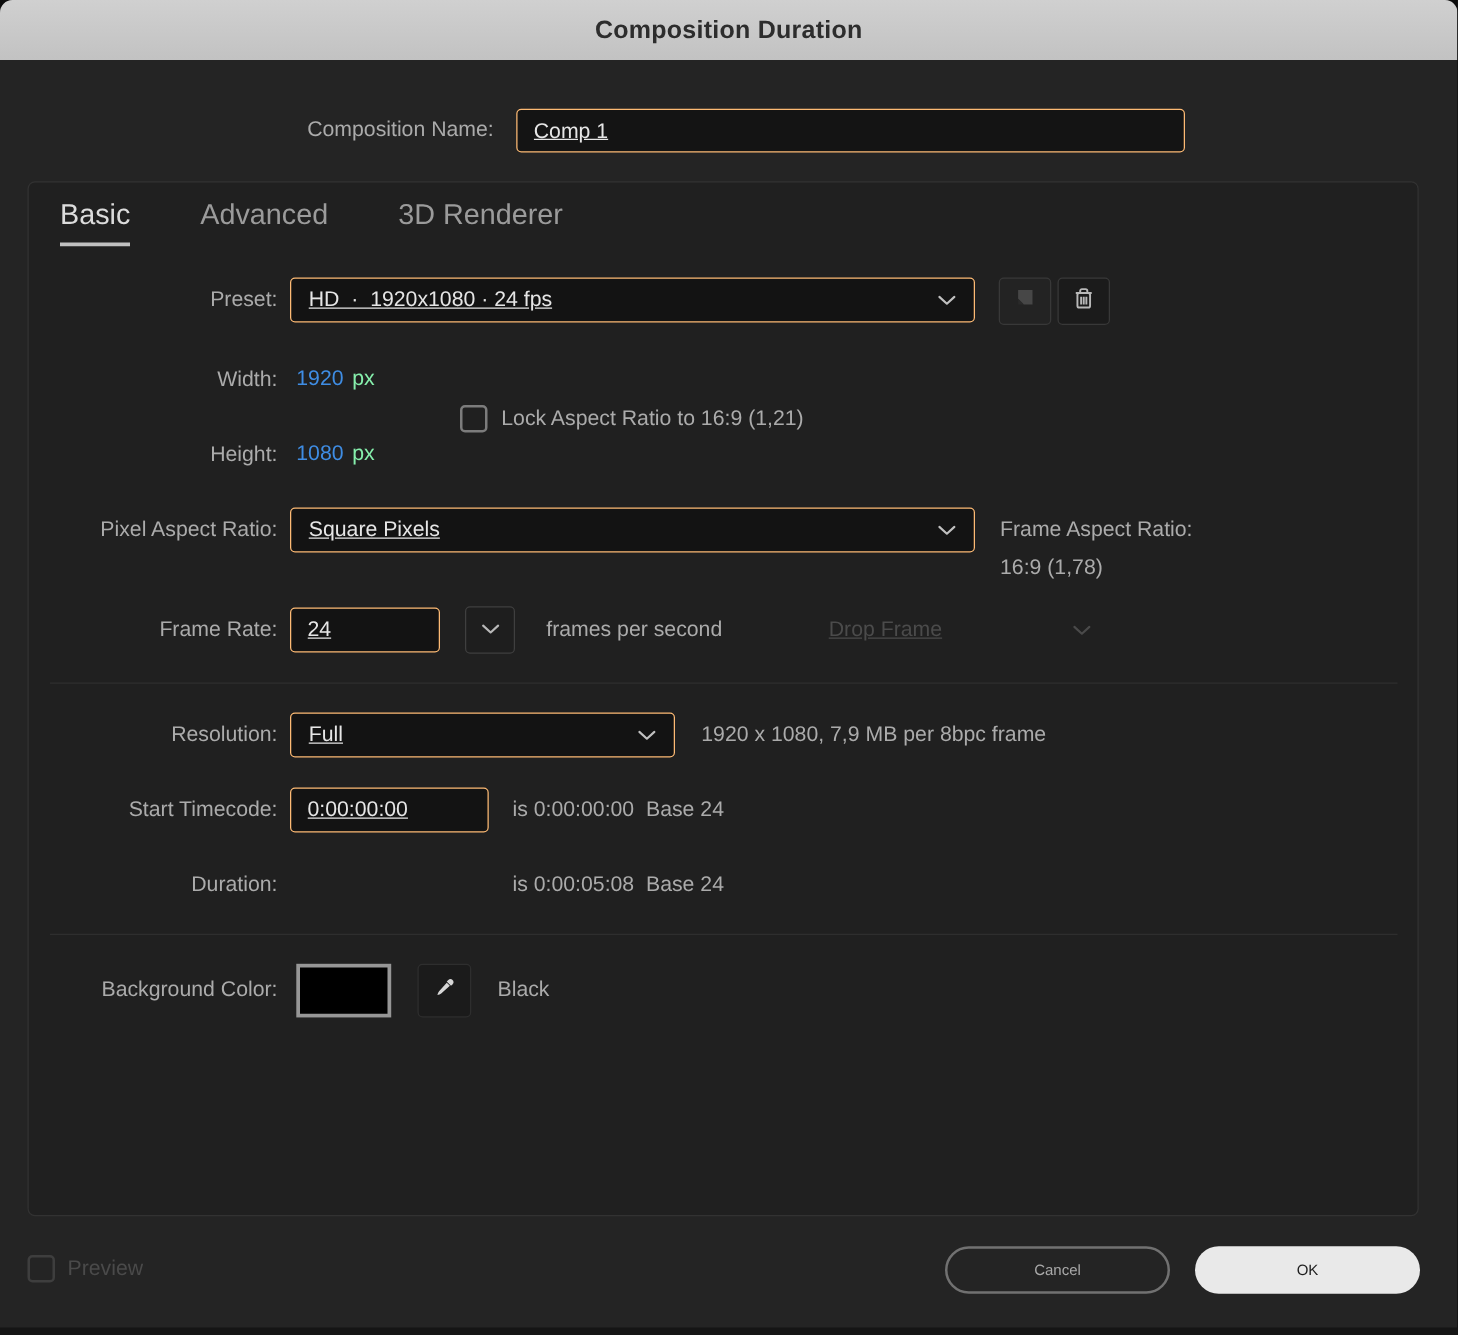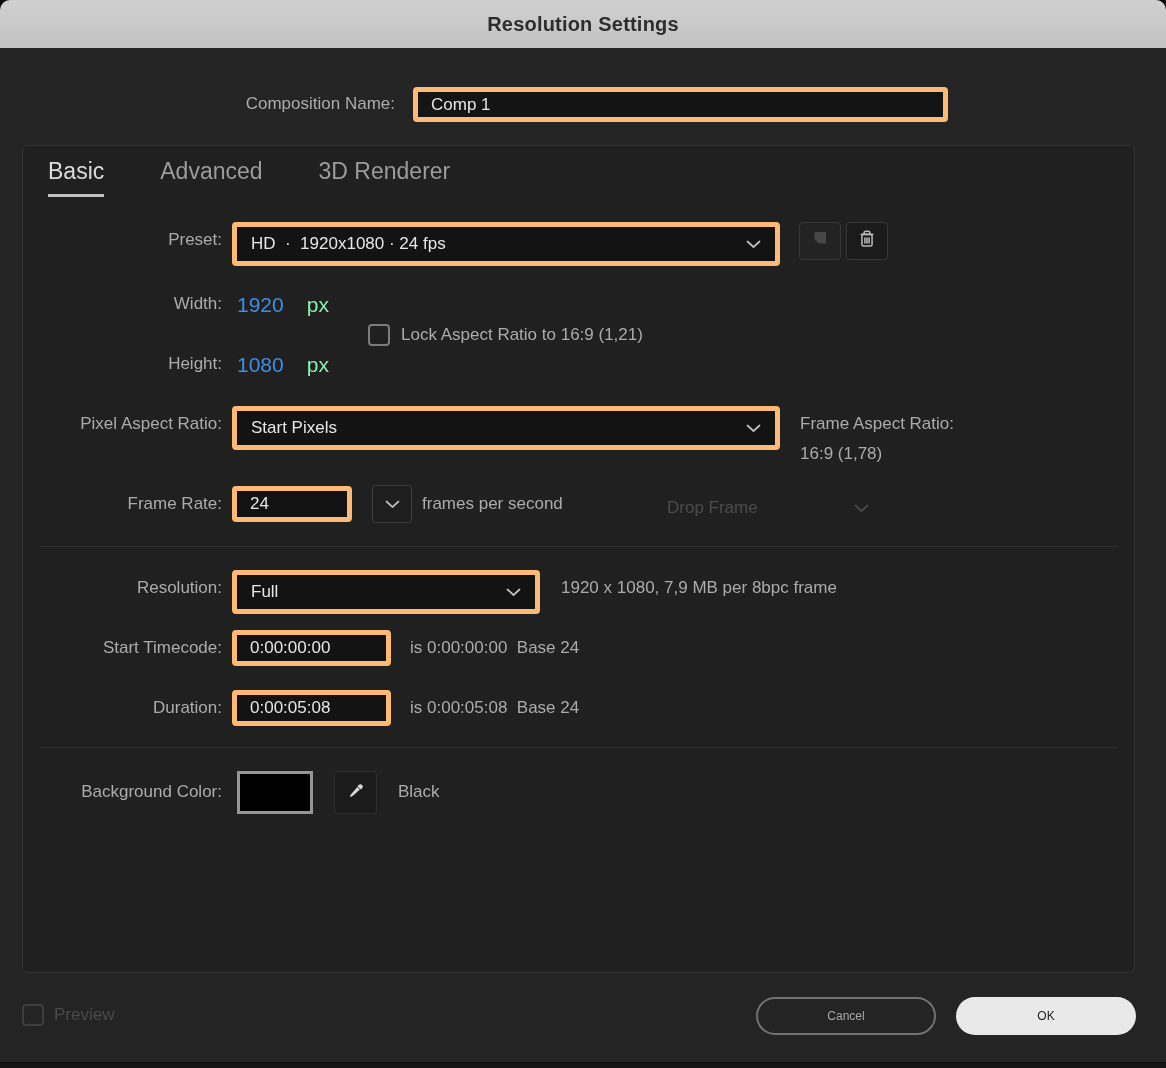--- a/index.html
+++ b/index.html
@@ -26,23 +26,24 @@
     background: #202020; border: 1px solid #323232; border-radius: 6px;
   }
 
   .lbl, .row-lbl, .info, .static {
     position: absolute; color: #ababab; font-size: 17px; line-height: 22px;
     white-space: pre;
   }
   .row-lbl { left: 22px; width: 200px; text-align: right; }
 
   .field, .dropdown {
-    position: absolute; background: #131313; border: 5px solid #fdba74;
+    position: absolute; background: #131313; border: 1px solid #fdba74;
     border-radius: 4px; color: #e6e6e6; font-size: 17px;
     font-family: "Liberation Sans", sans-serif;
+    text-decoration: underline;
   }
   input.field { padding: 0 13px; outline: none; }
 
   .dropdown {
     display: flex; align-items: center; justify-content: space-between;
     padding: 17px 14px; cursor: default;
   }
   .dropdown .val { white-space: pre; }
   .dropdown.disabled { background: transparent; border-color: transparent; color: #4b4b4b; }
 
@@ -58,21 +59,21 @@
     display: flex; align-items: center; justify-content: center;
   }
   .icon-btn.dim { background: #232323; }
 
   .checkbox {
     position: absolute; width: 22px; height: 22px;
     border: 2px solid #7c7c7c; border-radius: 4px; background: transparent;
   }
   .checkbox.disabled { border-color: #3e3e3e; }
 
-  .value-row { position: absolute; display: flex; gap: 23px; font-size: 21px; }
+  .value-row { position: absolute; display: flex; gap: 7px; font-size: 17px; }
   .blue { color: #3f8de4; cursor: default; }
   .unit { color: #86efac; }
 
   .divider { position: absolute; left: 40px; width: 1078px; height: 1px; background: #2e2e2e; }
 
   .swatch {
     position: absolute; left: 237px; top: 771px; width: 76px; height: 43px;
     background: #000; border: 3px solid #969696;
   }
 
@@ -89,21 +90,21 @@
   .frame-ar { position: absolute; left: 800px; top: 409px; color: #ababab; font-size: 17px; line-height: 30px; }
 
   .bottom-edge { position: absolute; left: 0; bottom: 0; width: 100%; height: 6px; background: #151515; }
 </style>
 </head>
 <body>
 
 <div class="window">
 
   <div class="titlebar">
-    <div class="title">Resolution Settings</div>
+    <div class="title">Composition Duration</div>
   </div>
 
   <div class="lbl" style="left:0; width:395px; top:93px; text-align:right;">Composition Name:</div>
   <input class="field" style="left: 413px; top: 87px; width: 535px; height: 35px; background: rgb(20, 20, 20);" value="Comp 1">
 
   <div class="panel"></div>
 
   <div class="tabs">
     <div class="tab active">Basic</div>
     <div class="tab">Advanced</div>
@@ -150,42 +151,42 @@
   <div class="static" style="left:401px; top:324px;">Lock Aspect Ratio to 16:9 (1,21)</div>
 
   <div class="row-lbl" style="top:353px;">Height:</div>
   <div class="value-row" style="left:237px; top:353px;">
     <span class="blue">1080</span>
     <span class="unit">px</span>
   </div>
 
   <div class="row-lbl" style="top:413px;">Pixel Aspect Ratio:</div>
   <div class="dropdown" style="left:232px; top:406px; width:548px; height:36px;">
-    <span class="val">Start Pixels</span>
+    <span class="val">Square Pixels</span>
     <span class="chev">
       <svg width="15" height="9" viewBox="0 0 15 9">
           <path d="M1.5 1.5 L7.5 7 L13.5 1.5" stroke="#c0c0c0" stroke-width="1.7" fill="none" stroke-linecap="round" stroke-linejoin="round"></path>
         </svg>
     </span>
   </div>
   <div class="frame-ar">
     <div>Frame Aspect Ratio:</div>
     <div>16:9 (1,78)</div>
   </div>
 
   <div class="row-lbl" style="top:493px;">Frame Rate:</div>
   <input class="field" style="left: 232px; top: 486px; width: 120px; height: 36px;" value="24">
   <div class="icon-btn" style="left:372px; top:485px; width:40px; height:38px; background:#1e1e1e; border-color:#3f3f3f;">
     <span>
       <svg width="15" height="9" viewBox="0 0 15 9">
           <path d="M1.5 1.5 L7.5 7 L13.5 1.5" stroke="#b8b8b8" stroke-width="1.7" fill="none" stroke-linecap="round" stroke-linejoin="round"></path>
         </svg>
     </span>
   </div>
-  <div class="static" style="left:422px; top:493px;">frames per second</div>
+  <div class="static" style="left:437px; top:493px;">frames per second</div>
   <div class="dropdown disabled" style="left:648px; top:486px; width:240px; height:36px;">
     <span class="val">Drop Frame</span>
     <span class="chev">
       <svg width="15" height="9" viewBox="0 0 15 9">
           <path d="M1.5 1.5 L7.5 7 L13.5 1.5" stroke="#4a4a4a" stroke-width="1.7" fill="none" stroke-linecap="round" stroke-linejoin="round"></path>
         </svg>
     </span>
   </div>
 
   <div class="divider" style="top:546px;"></div>
@@ -199,21 +200,20 @@
         </svg>
     </span>
   </div>
   <div class="info" style="left:561px; top:577px;">1920 x 1080, 7,9 MB per 8bpc frame</div>
 
   <div class="row-lbl" style="top:637px;">Start Timecode:</div>
   <input class="field" style="left: 232px; top: 630px; width: 159px; height: 36px;" value="0:00:00:00">
   <div class="info" style="left:410px; top:637px;">is 0:00:00:00  Base 24</div>
 
   <div class="row-lbl" style="top:697px;">Duration:</div>
-  <input class="field" style="left: 232px; top: 690px; width: 159px; height: 36px;" value="0:00:05:08">
   <div class="info" style="left:410px; top:697px;">is 0:00:05:08  Base 24</div>
 
   <div class="divider" style="top:747px;"></div>
 
   <div class="row-lbl" style="top:781px;">Background Color:</div>
   <div class="swatch"></div>
   <div class="icon-btn" style="left:334px; top:771px; width:43px; height:43px; border-color:#2e2e2e;">
     <span>
       <svg width="22" height="22" viewBox="0 0 20 20">
         <g transform="rotate(45 10 10)" fill="#d6d6d6">

